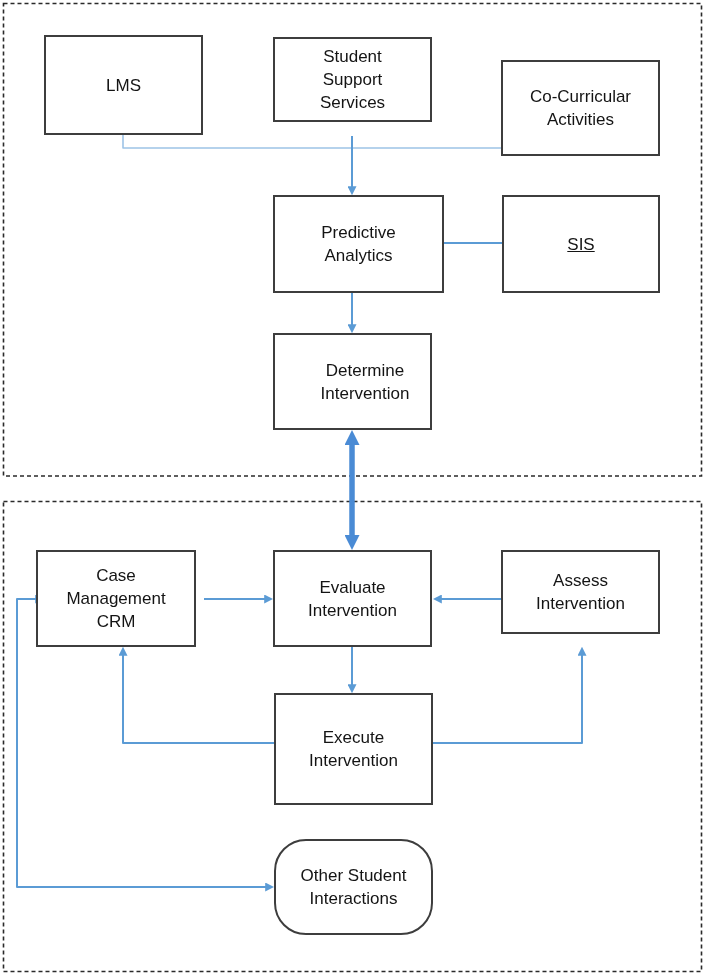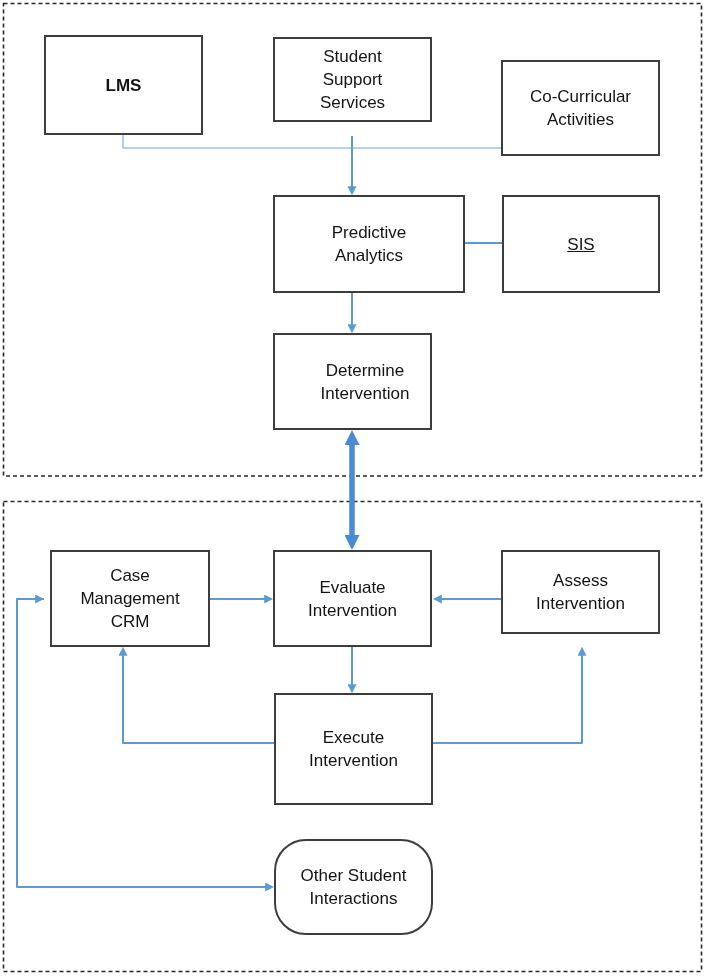--- a/index.html
+++ b/index.html
@@ -58,38 +58,38 @@
     <path d="M352,647 V686" fill="none" stroke="#5b9bd5" stroke-width="2" marker-end="url(#ah)"></path>
 
     <path d="M274,743 H123 V654" fill="none" stroke="#5b9bd5" stroke-width="2" stroke-linejoin="round" marker-end="url(#ah)"></path>
 
     <path d="M433,743 H582 V654" fill="none" stroke="#5b9bd5" stroke-width="2" stroke-linejoin="round" marker-end="url(#ah)"></path>
 
     <path d="M17,599 H37" fill="none" stroke="#5b9bd5" stroke-width="2" marker-end="url(#ah)"></path>
     <path d="M44,599 H17 V887 H267" fill="none" stroke="#5b9bd5" stroke-width="2" stroke-linejoin="round" marker-end="url(#ah)"></path>
   </svg>
 
-  <div class="node" style="left:44px;top:35px;width:159px;height:100px;font-weight:bold;">LMS</div>
+  <div class="node" style="left:44px;top:35px;width:159px;height:100px;">LMS</div>
 
   <div class="node" style="left:273px;top:37px;width:159px;height:85px;">Student
 Support
 Services</div>
 
   <div class="node" style="left:501px;top:38px;width:159px;height:96px;margin-top:22px;">Co-Curricular
 Activities</div>
 
-  <div class="node" style="left:273px;top:195px;width:192px;height:98px;">Predictive
+  <div class="node" style="left:273px;top:195px;width:171px;height:98px;">Predictive
 Analytics</div>
 
   <div class="node" style="left:502px;top:195px;width:158px;height:98px;text-decoration:underline;">SIS</div>
 
   <div class="node" style="left:273px;top:333px;width:159px;height:97px;padding-left:25px;">Determine
 Intervention</div>
 
-  <div class="node" style="left:50px;top:550px;width:160px;height:97px;">Case
+  <div class="node" style="left:36px;top:550px;width:160px;height:97px;">Case
 Management
 CRM</div>
 
   <div class="node" style="left:273px;top:550px;width:159px;height:97px;">Evaluate
 Intervention</div>
 
   <div class="node" style="left:501px;top:550px;width:159px;height:84px;">Assess
 Intervention</div>
 
   <div class="node" style="left:274px;top:693px;width:159px;height:112px;">Execute

